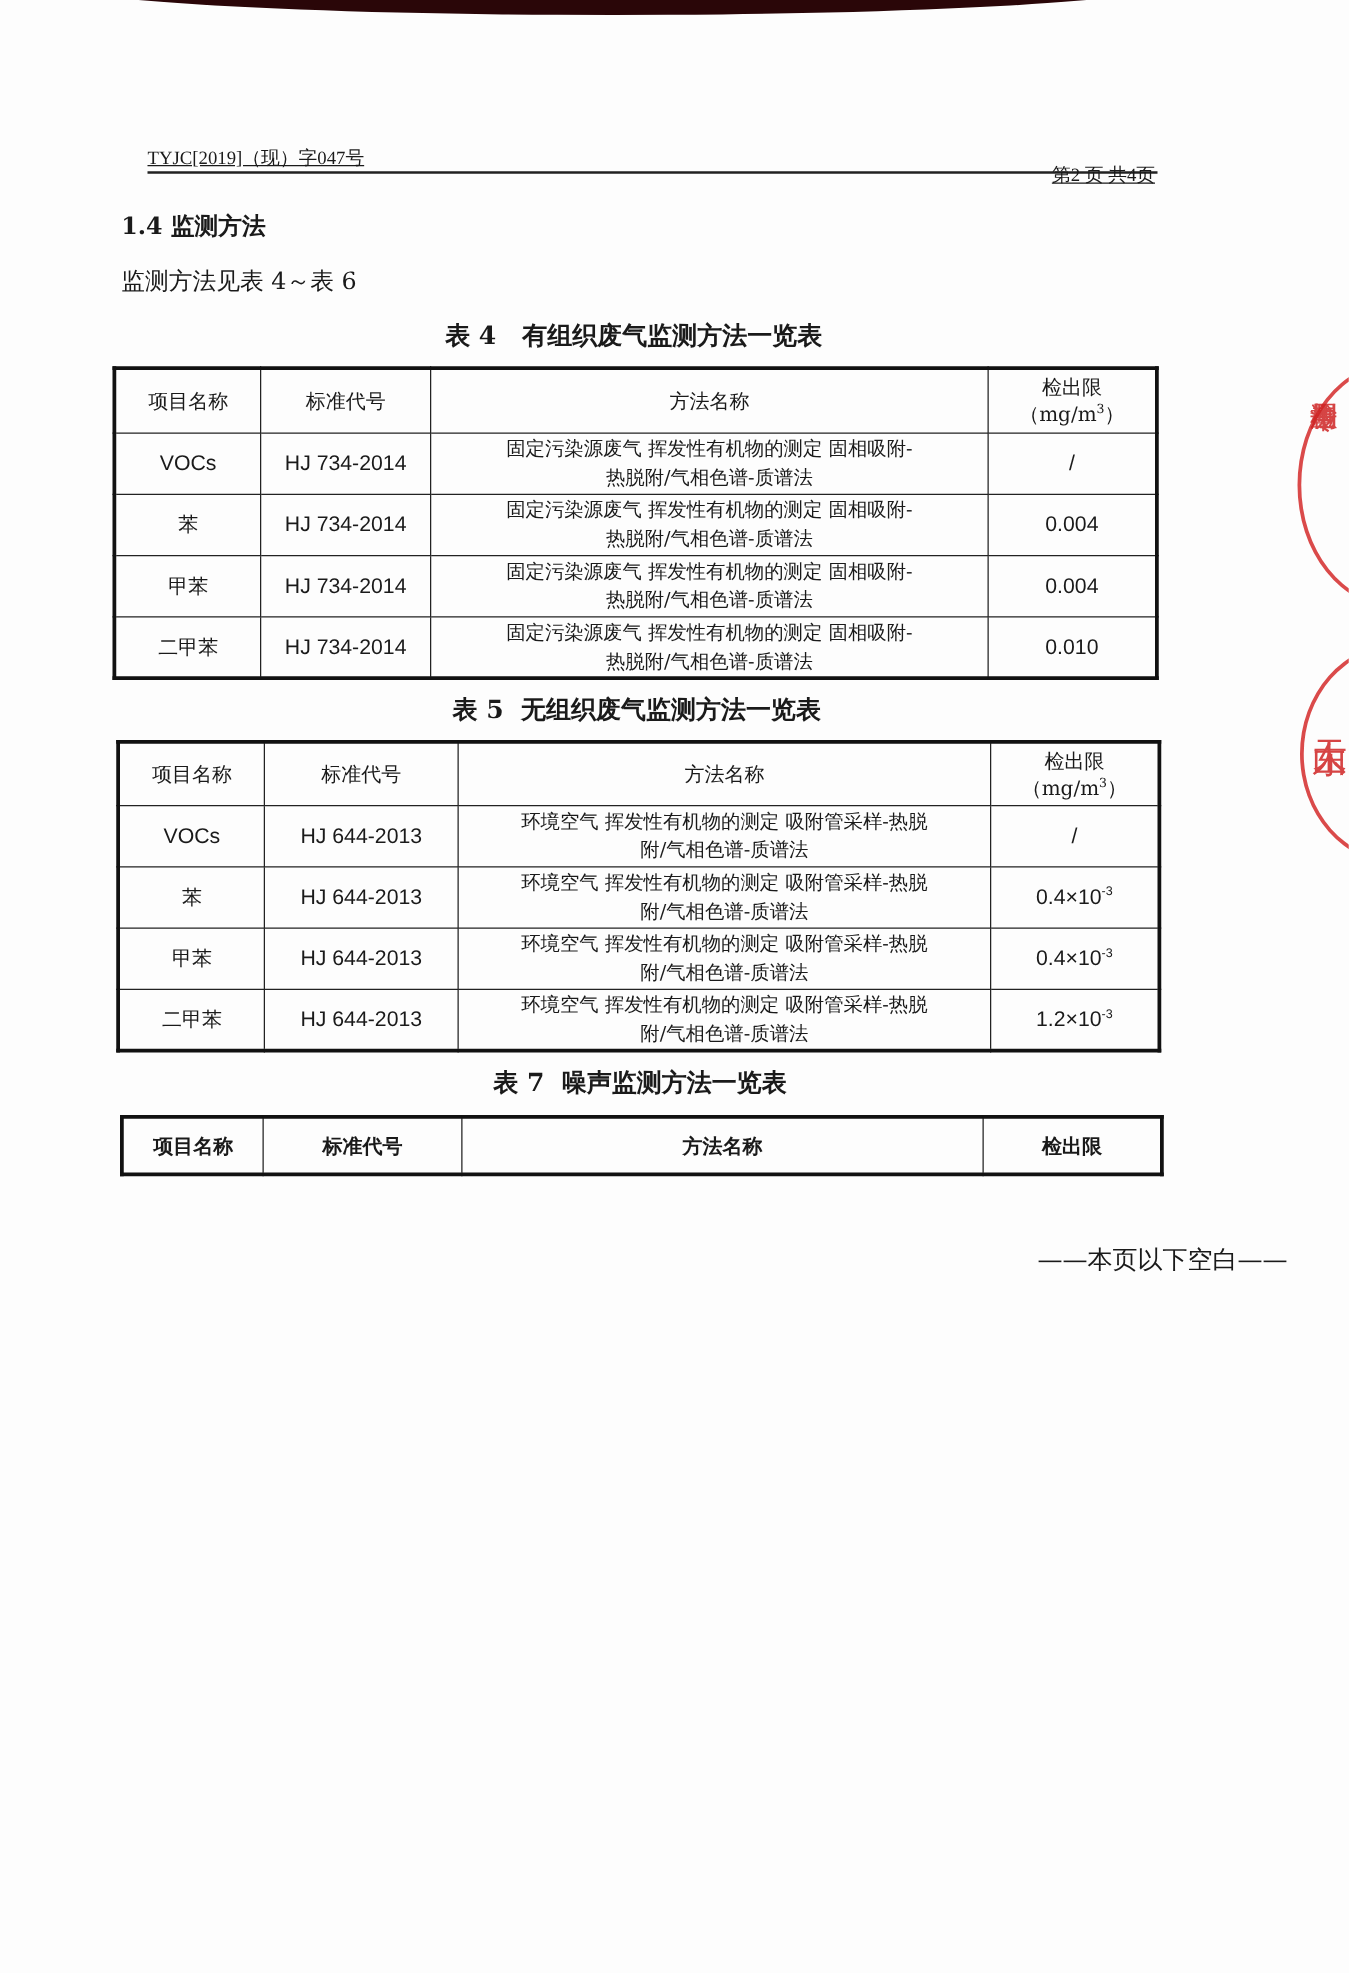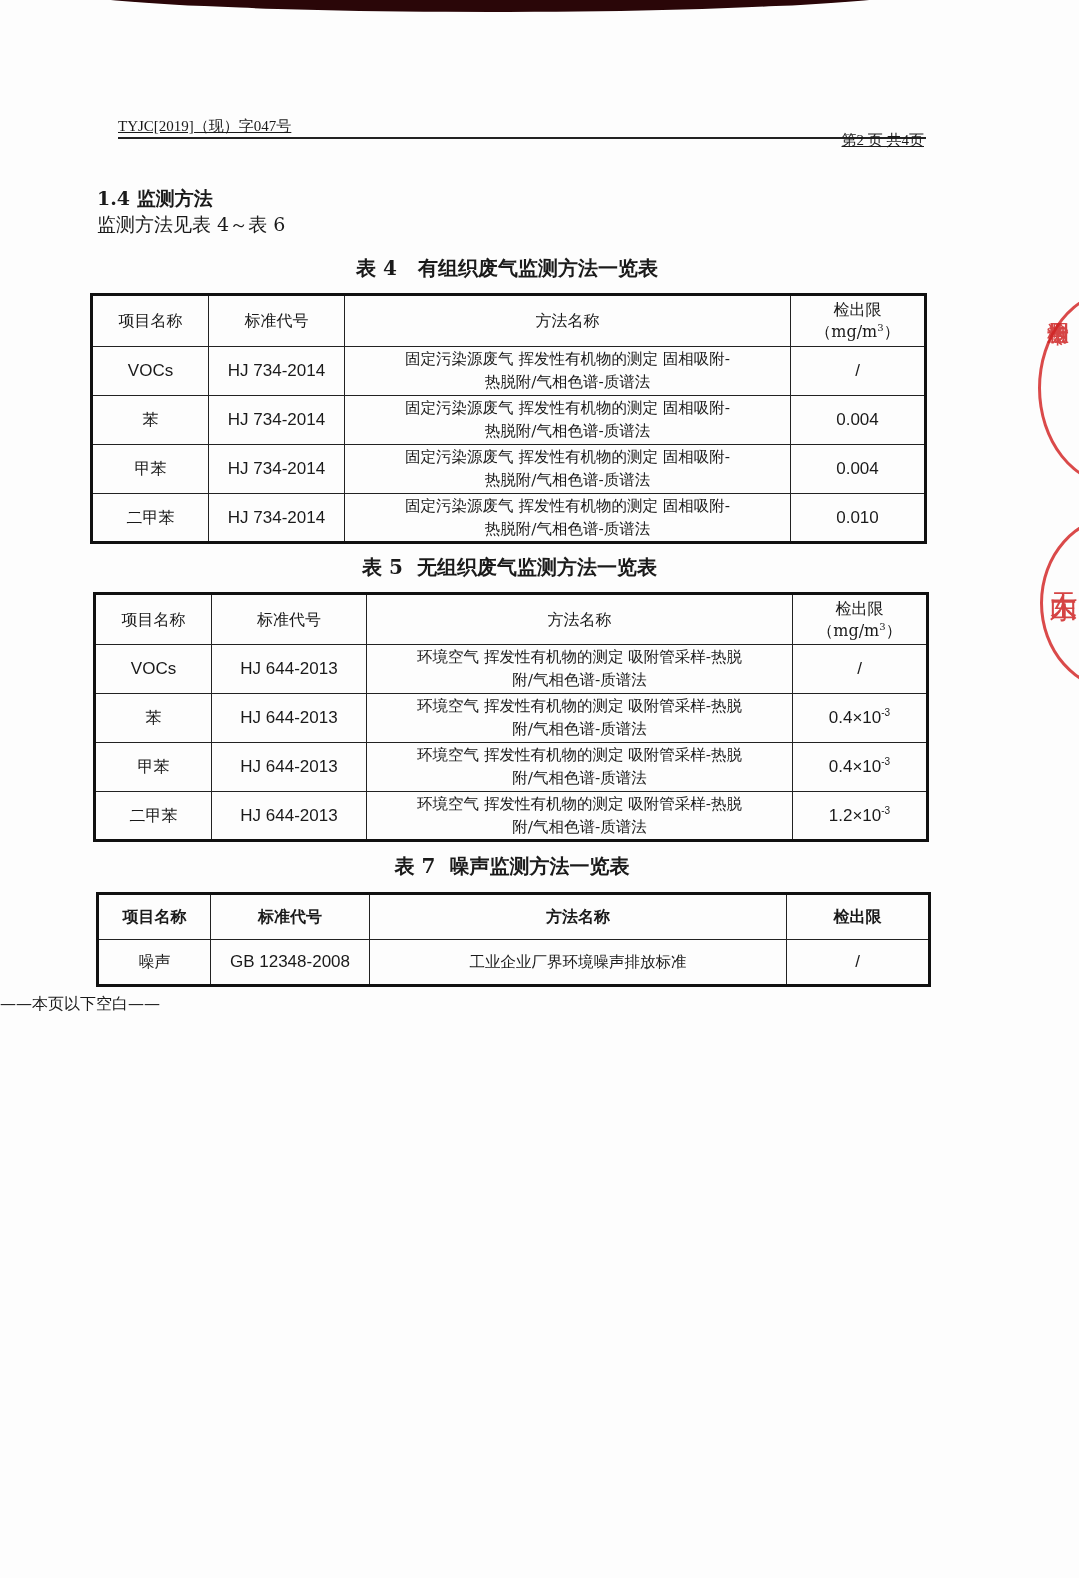--- a/index.html
+++ b/index.html
@@ -14,21 +14,21 @@
       background: #2a0608; border-radius: 0 0 50% 50% / 0 0 100% 100%;
     }
     .page-header {
       position: absolute; left: 94px; top: 115px; width: 808px; height: 22px;
       border-bottom: 2px solid #222;
       font-family: "Liberation Serif", serif; font-size: 15px; margin-left: 24px;
     }
     .page-header .ref { position: absolute; left: 0; top: 2px; text-decoration: underline; }
     .page-header .pageno { position: absolute; right: 2px; top: 16px; text-decoration: underline; }
     .section-title {
-      position: absolute; left: 97px; top: 186px; font-size: 19px; font-weight: bold;
+      position: absolute; left: 97px; top: 168px; font-size: 19px; font-weight: bold;
       font-family: "DejaVu Serif", serif;
     }
     .section-text {
       position: absolute; left: 97px; top: 212px; font-size: 19px;
       font-family: "DejaVu Serif", serif;
     }
     .caption {
       position: absolute; font-size: 20px; font-weight: bold; text-align: center;
       font-family: "DejaVu Serif", serif; white-space: pre;
     }
@@ -39,22 +39,22 @@
     }
     table.mt td, table.mt th {
       border: 1.5px solid #222; text-align: center; vertical-align: middle;
       padding: 0 4px; font-size: 16px; font-weight: normal; line-height: 22px;
     }
     table.mt th { font-size: 16px; }
     table.mt .method { font-size: 15.5px; line-height: 23px; margin-top: 13px; }
     table.bold-head th { font-weight: bold; }
     .code { font-family: Liberation Sans, sans-serif; font-size: 17px !important; }
     .footer-note {
-      position: absolute; left: 0; width: 1030px; top: 994px; text-align: left;
-      font-size: 16px; font-family: "DejaVu Serif", serif;
+      position: absolute; left: 0; width: 1030px; top: 994px; text-align: right;
+      font-size: 20px; font-family: "DejaVu Serif", serif;
     }
     .stamp {
       position: absolute; border: 3px solid #d42a2a; border-radius: 50%;
       color: #cf2424; opacity: 0.85;
     }
     .stamp1 { left: 1038px; top: 290px; width: 150px; height: 190px; }
     .stamp2 { left: 1040px; top: 515px; width: 150px; height: 170px; }
     .stamp-text {
       position: absolute; color: #cf2424; font-size: 26px; writing-mode: vertical-rl;
       font-family: "DejaVu Sans", sans-serif; opacity: 0.85;
@@ -168,26 +168,20 @@
       <col style="width:417px">
       <col style="width:143px">
     </colgroup>
   <tbody>
       <tr style="height:46px">
     <th>项目名称</th>
     <th>标准代号</th>
     <th>方法名称</th>
     <th>检出限</th>
   </tr>
-  <tr style="height:46px">
-    <td>噪声</td>
-    <td class="code">GB 12348-2008</td>
-    <td class="method">工业企业厂界环境噪声排放标准</td>
-    <td class="code">/</td>
-  </tr>
 </tbody>
   </table>
 
 <div class="footer-note">——本页以下空白——</div>
 
 <div class="stamp stamp1"></div>
 <div class="stamp-text s1">检测专用章</div>
 <div class="stamp stamp2"></div>
 <div class="stamp-text s2">山东天</div>
 

